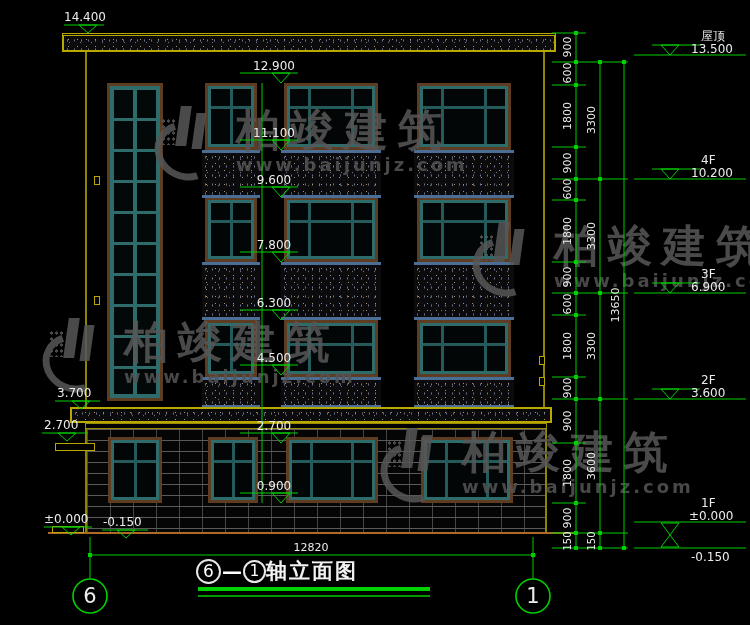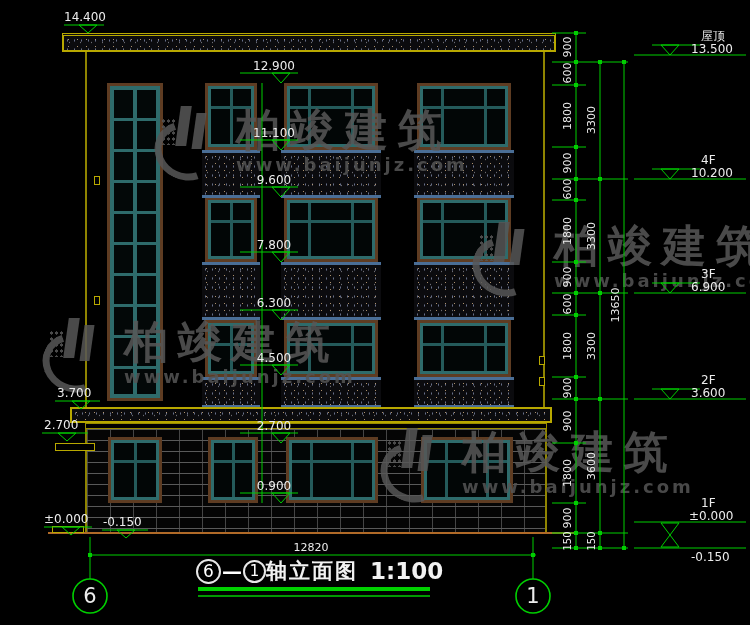--- a/index.html
+++ b/index.html
@@ -441,18 +441,17 @@
       <text x="90" y="603" text-anchor="middle" font-size="21">6</text>
       <text x="533" y="603" text-anchor="middle" font-size="21">1</text>
     </g>
   </svg>
 
   <div class="title-row">
     <span class="bub">6</span>
     <span class="tdash">—</span>
     <span class="bub" style="width:23px;height:23px;font-size:15px;">1</span>
     <span class="tname">轴立面图</span>
-    <span class="tscale">1:100</span>
   </div>
   <div class="uline1"></div>
   <div class="uline2"></div>
 
 </div>
 
 </body></html>

